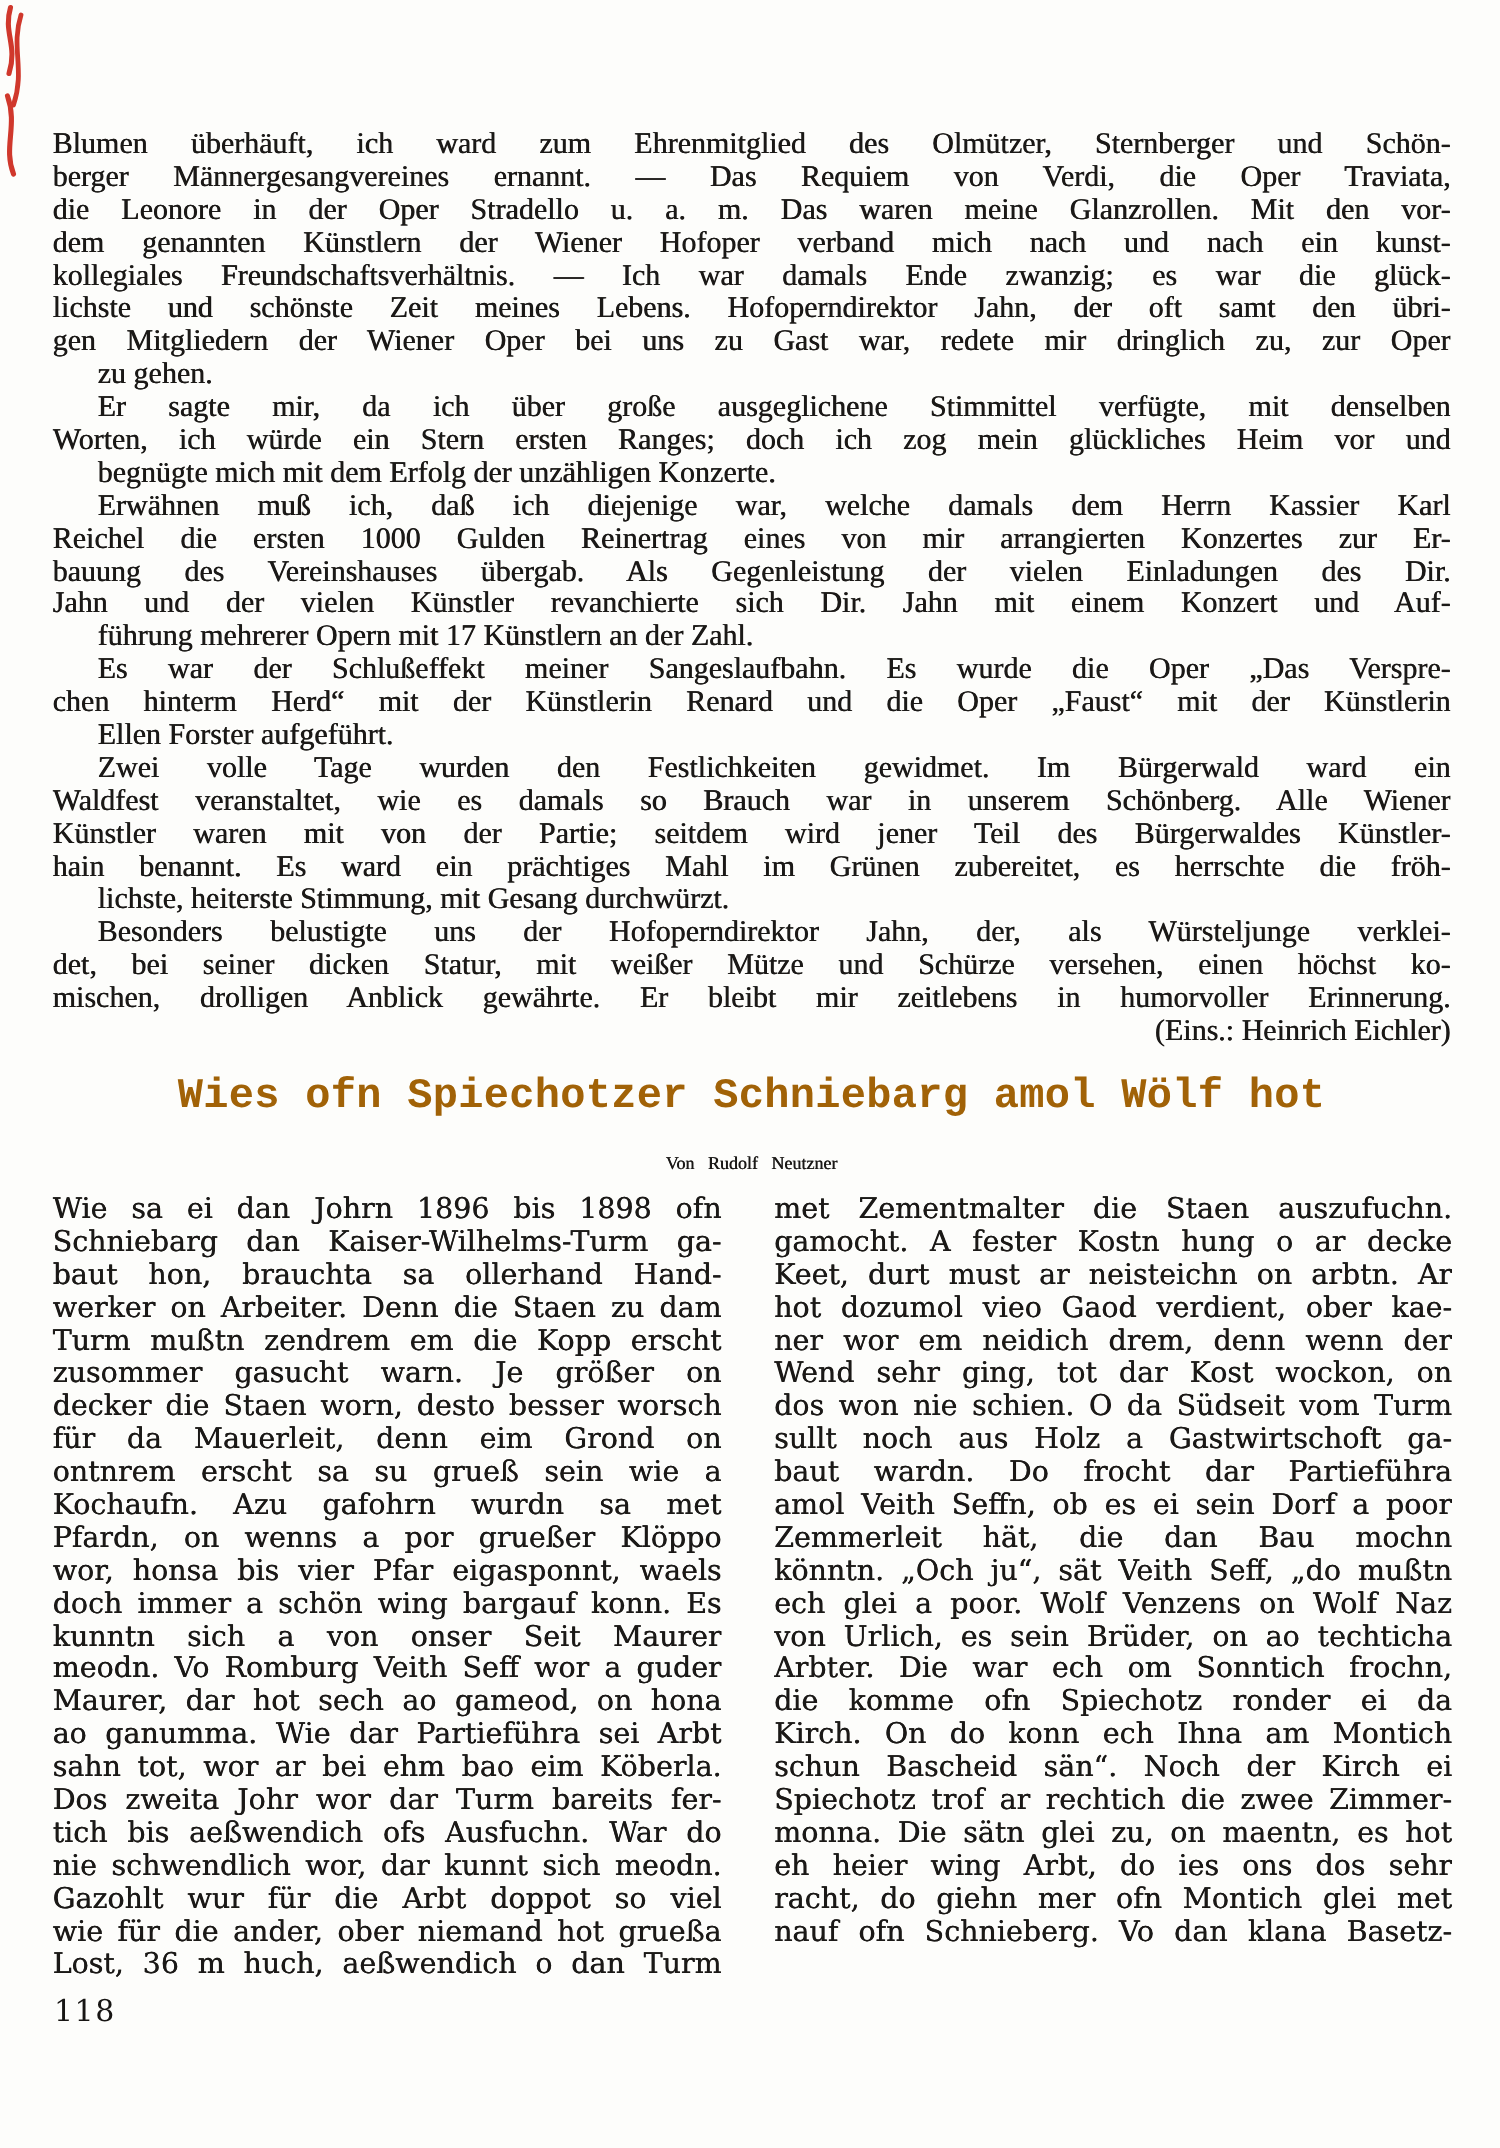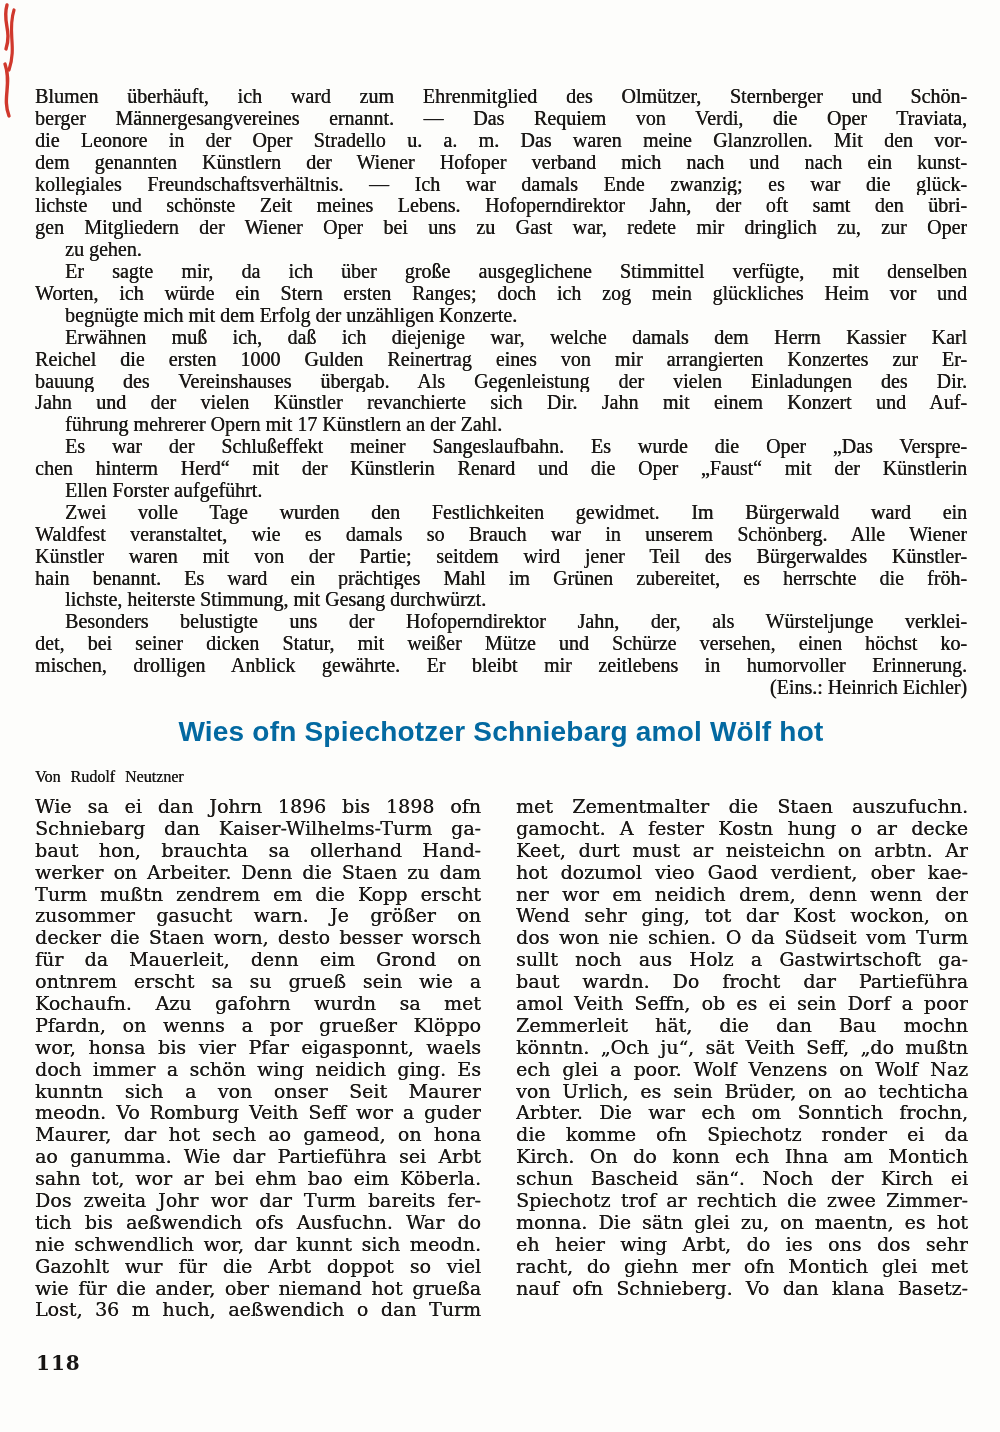--- a/index.html
+++ b/index.html
@@ -40,33 +40,33 @@
     text-align: right;
     height: 21.9px;
   }
   
   .article-title {
     position: absolute;
     top: 716px;
     left: 35px;
     width: 932px;
     text-align: center;
-    font-family: Liberation Sans, sans-serif;
+    font-family: Liberation Mono, monospace;
     font-weight: bold;
     font-size: 28px;
     letter-spacing: 0.2px;
-    color: #0369a1;
+    color: #a16207;
   }
   .article-byline {
     position: absolute;
     top: 768px;
     left: 35px;
     width: 932px;
-    text-align: left;
-    font-size: 16px;
+    text-align: center;
+    font-size: 12px;
     word-spacing: 6px;
     text-shadow: 0.3px 0 0 currentColor;
   }
   
   .column {
     position: absolute;
     top: 796px;
     font-family: "DejaVu Serif", serif;
     font-size: 19px;
     line-height: 21.9px;
@@ -75,24 +75,23 @@
   .column .line { height: 21.9px; }
   .col-left  { left: 35px;  width: 446px; }
   .col-right { left: 516px; width: 452px; }
   
   .page-number {
     position: absolute;
     top: 1328px;
     left: 36px;
     font-family: "DejaVu Serif", serif;
     font-size: 20px;
-    font-weight: bold;
+    font-weight: normal;
     letter-spacing: 1px;
     color: #171513;
-    margin-top: 23px;
   }
   
   .red-marks {
     position: absolute;
     top: 2px;
     left: 0;
     width: 22px;
     height: 118px;
   }
 </style>
@@ -164,21 +163,21 @@
       <div class="line">baut hon, brauchta sa ollerhand Hand-</div>
       <div class="line">werker on Arbeiter. Denn die Staen zu dam</div>
       <div class="line">Turm mußtn zendrem em die Kopp erscht</div>
       <div class="line">zusommer gasucht warn. Je größer on</div>
       <div class="line">decker die Staen worn, desto besser worsch</div>
       <div class="line">für da Mauerleit, denn eim Grond on</div>
       <div class="line">ontnrem erscht sa su grueß sein wie a</div>
       <div class="line">Kochaufn. Azu gafohrn wurdn sa met</div>
       <div class="line">Pfardn, on wenns a por grueßer Klöppo</div>
       <div class="line">wor, honsa bis vier Pfar eigasponnt, waels</div>
-      <div class="line">doch immer a schön wing neidich ging. Es</div>
+      <div class="line">doch immer a schön wing bargauf konn. Es</div>
       <div class="line">kunntn sich a von onser Seit Maurer</div>
       <div class="line">meodn. Vo Romburg Veith Seff wor a guder</div>
       <div class="line">Maurer, dar hot sech ao gameod, on hona</div>
       <div class="line">ao ganumma. Wie dar Partieführa sei Arbt</div>
       <div class="line">sahn tot, wor ar bei ehm bao eim Köberla.</div>
       <div class="line">Dos zweita Johr wor dar Turm bareits fer-</div>
       <div class="line">tich bis aeßwendich ofs Ausfuchn. War do</div>
       <div class="line">nie schwendlich wor, dar kunnt sich meodn.</div>
       <div class="line">Gazohlt wur für die Arbt doppot so viel</div>
       <div class="line">wie für die ander, ober niemand hot grueßa</div>

